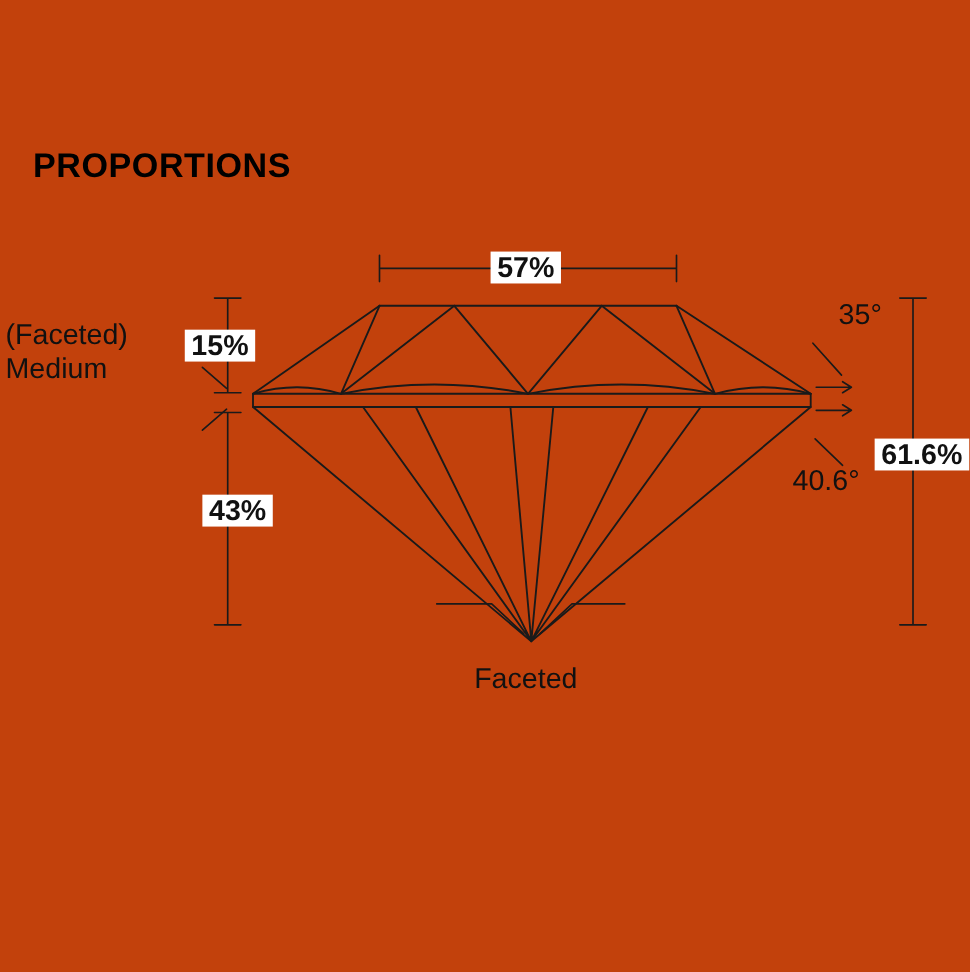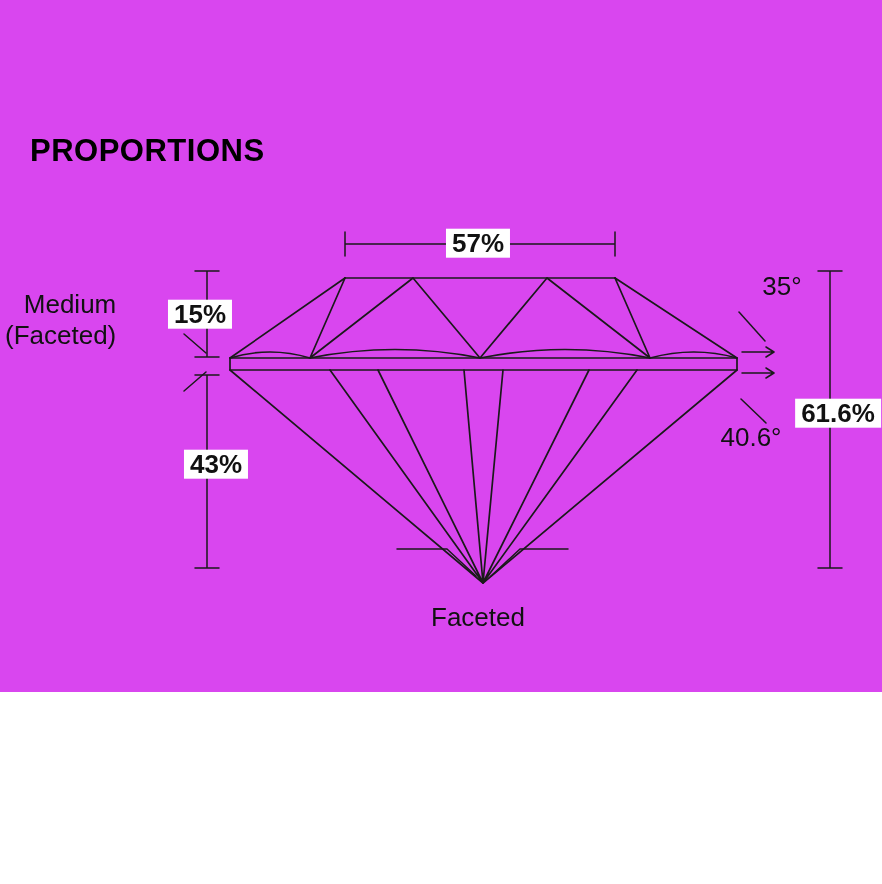--- a/index.html
+++ b/index.html
@@ -1,24 +1,23 @@
 <!DOCTYPE html>
 <html><head>
 <meta charset="utf-8">
 <style>
   * { margin: 0; padding: 0; box-sizing: border-box; }
   html, body { background: #ffffff; }
   body { font-family: "Liberation Sans", sans-serif; }
   .stage {
     position: relative;
     width: 882px;
-    height: 692px;
-    background: #d946ef;
+    height: 884px;
+    background: #c2410c;
     overflow: hidden;
-    text-align: right;
   }
   .stage svg { position: absolute; left: 0; top: 0; }
   .title {
     position: absolute;
     left: 30px;
     top: 133px;
     font-size: 31px;
     font-weight: 700;
     letter-spacing: 0.5px;
     color: #000000;
@@ -100,22 +99,22 @@
     </g>
   </svg>
 
   <div class="title">PROPORTIONS</div>
 
   <div class="lbl on-line" style="left:478px; top:243px;">57%</div>
 
   <div class="lbl" style="left:742px; top:286px;margin-left:40px;">35°</div>
 
   <div class="girdle-label">
+    <div>(Faceted)</div>
     <div>Medium</div>
-    <div>(Faceted)</div>
   </div>
 
   <div class="lbl on-line" style="left:200px; top:314px;">15%</div>
 
   <div class="lbl on-line" style="left:838px; top:413px;">61.6%</div>
 
   <div class="lbl" style="left:739px; top:437px;margin-left:12px;">40.6°</div>
 
   <div class="lbl on-line" style="left:216px; top:464px;">43%</div>
 

